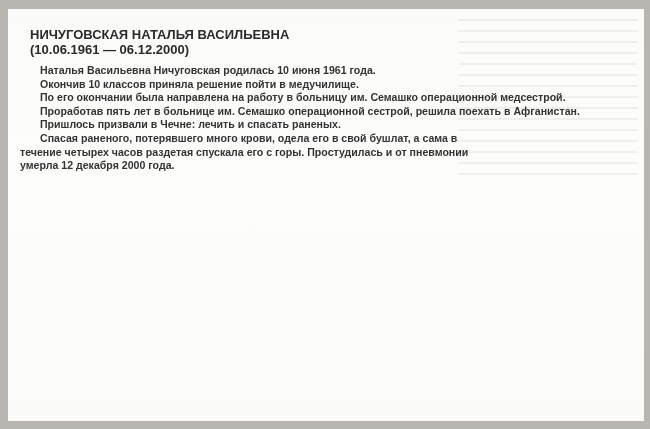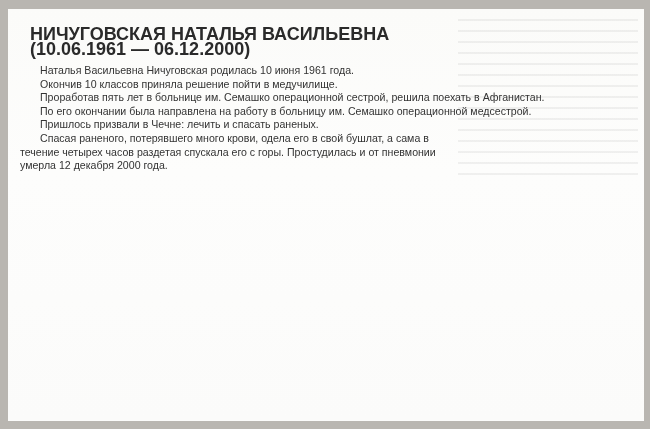--- a/index.html
+++ b/index.html
@@ -13,39 +13,39 @@
       position: absolute; left: 8px; top: 9px; width: 636px; height: 412px;
       background: linear-gradient(180deg, #fbfbf9 0%, #fdfdfc 40%, #fbfbfa 100%);
     }
     .bleed {
       position: absolute; left: 450px; top: 10px; width: 180px; height: 160px;
       opacity: 0.08;
       background: repeating-linear-gradient(180deg, #555 0 2px, transparent 2px 11px);
     }
     .heading {
       position: absolute; left: 22px; top: 18px;
-      font-weight: bold; font-size: 18px; line-height: 15px; color: #2a2a2a;
+      font-weight: bold; font-size: 13px; line-height: 15px; color: #2a2a2a;
     }
     .body-text {
       position: absolute; left: 22px; top: 55px; width: 610px;
-      font-size: 10.6px; line-height: 13.6px; color: #333;
+      font-size: 10.6px; line-height: 13.6px; color: #333; font-weight: bold;
     }
     .body-text p { margin: 0; text-indent: 10px; white-space: nowrap; }
     .body-text p.wrap { white-space: normal; width: 450px; margin-left: -10px; text-indent: 20px; }
   </style>
 </head>
 <body>
 
 <div class="page">
   <div class="bleed"></div>
   <div class="heading">
     <div>НИЧУГОВСКАЯ НАТАЛЬЯ ВАСИЛЬЕВНА</div>
     <div>(10.06.1961 — 06.12.2000)</div>
   </div>
   <div class="body-text">
     <p>Наталья Васильевна Ничуговская родилась 10 июня 1961 года.</p>
     <p>Окончив 10 классов приняла решение пойти в медучилище.</p>
+    <p>По его окончании была направлена на работу в больницу им. Семашко операционной медсестрой.</p>
     <p>Проработав пять лет в больнице им. Семашко операционной сестрой, решила поехать в Афганистан.</p>
-    <p>По его окончании была направлена на работу в больницу им. Семашко операционной медсестрой.</p>
     <p>Пришлось призвали в Чечне: лечить и спасать раненых.</p>
     <p class="wrap">Спасая раненого, потерявшего много крови, одела его в свой бушлат, а сама в течение четырех часов раздетая спускала его с горы. Простудилась и от пневмонии умерла 12 декабря 2000 года.</p>
   </div>
 </div>
 
 </body></html>

